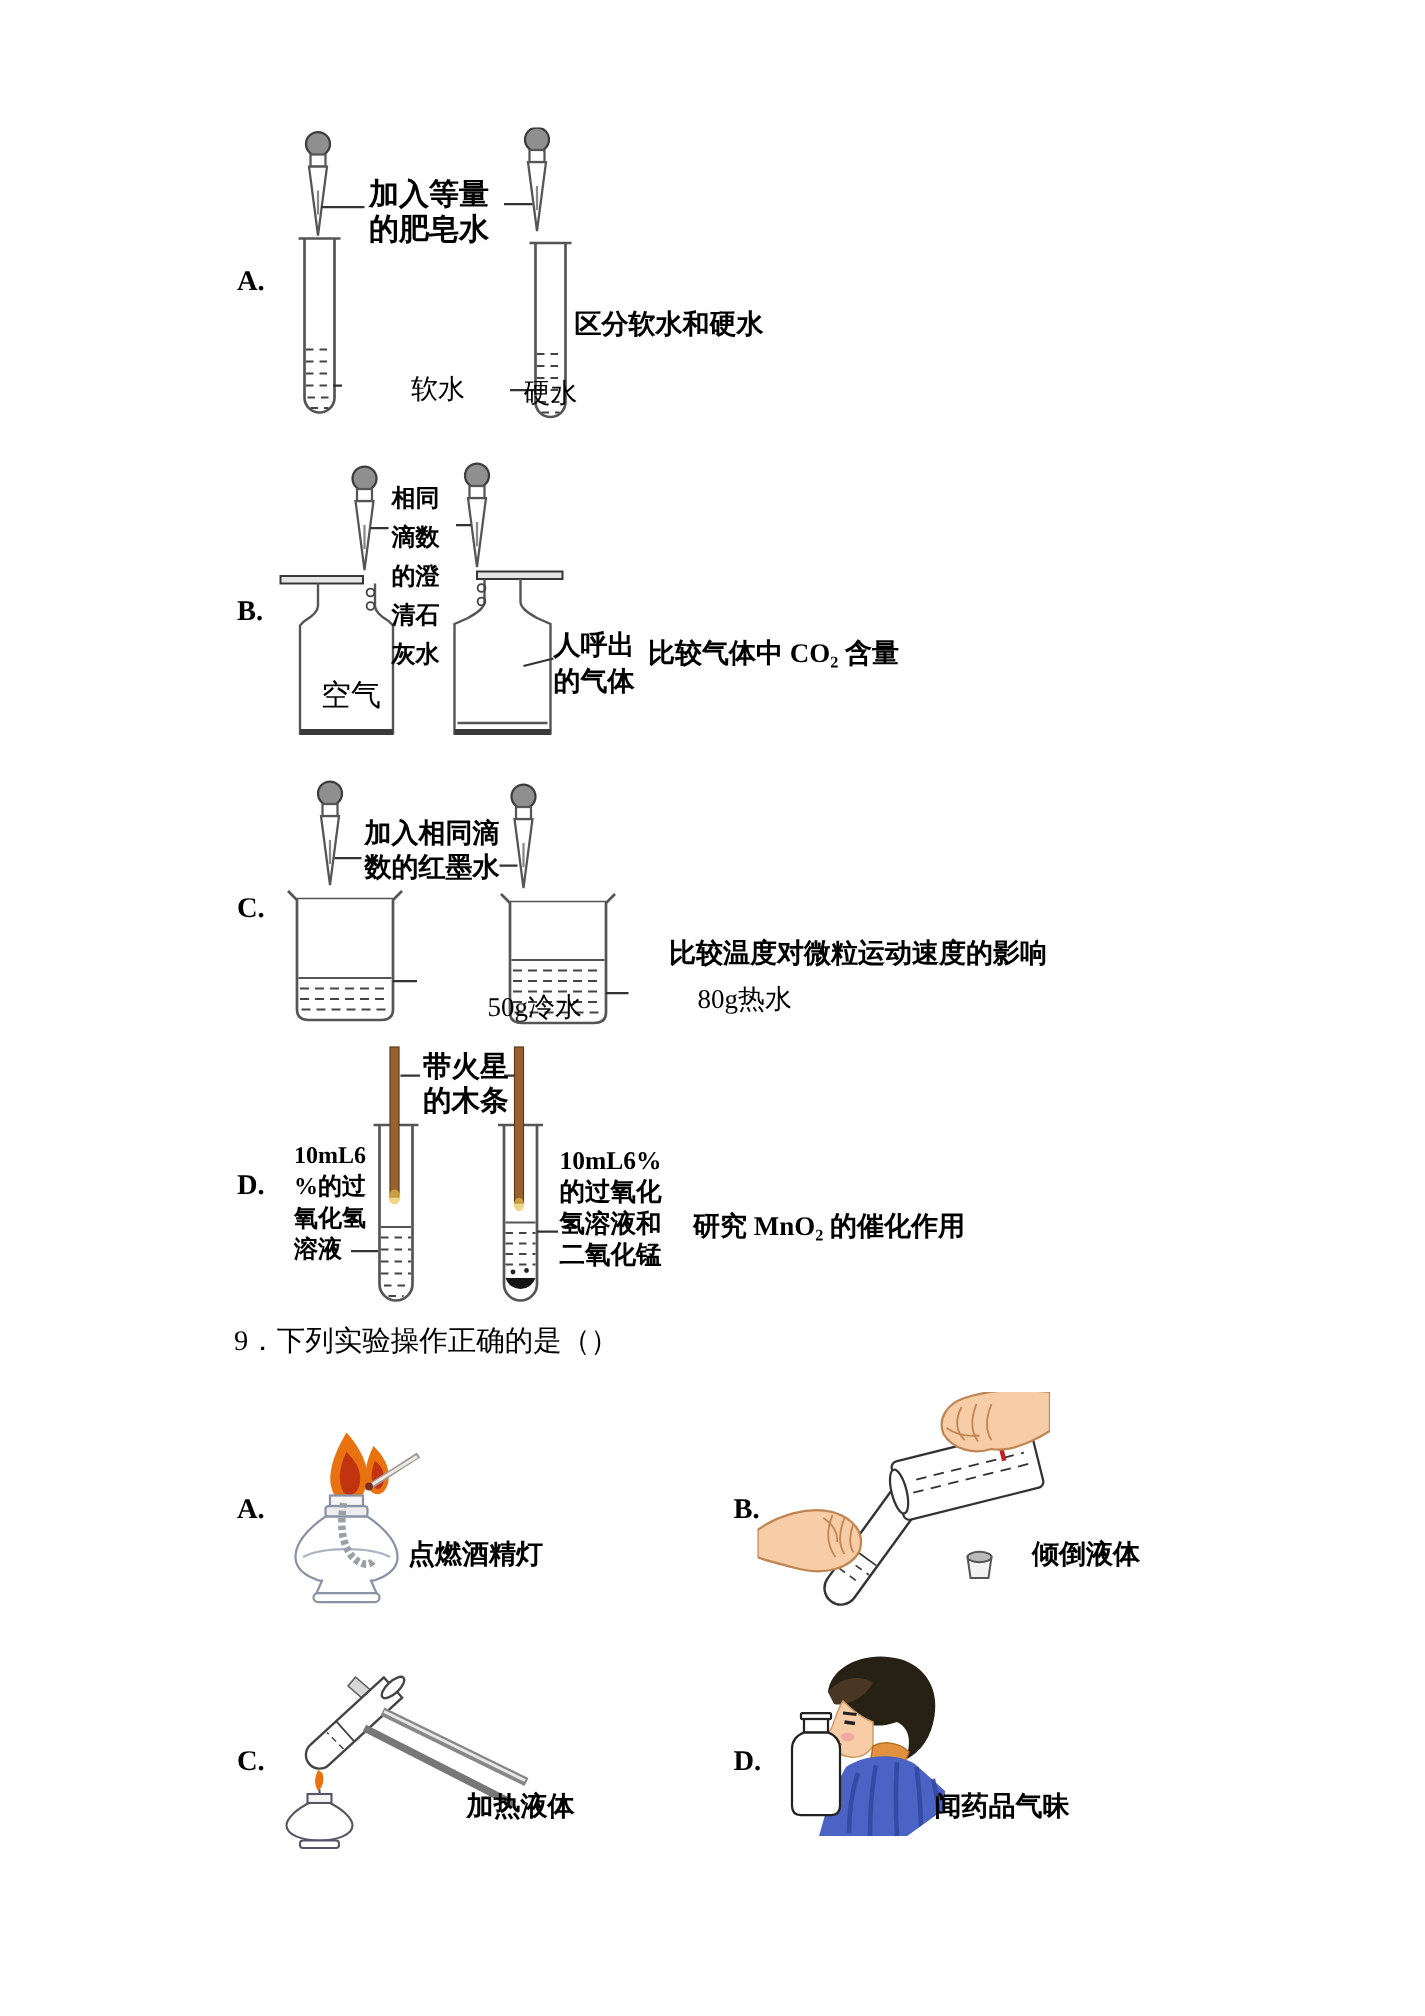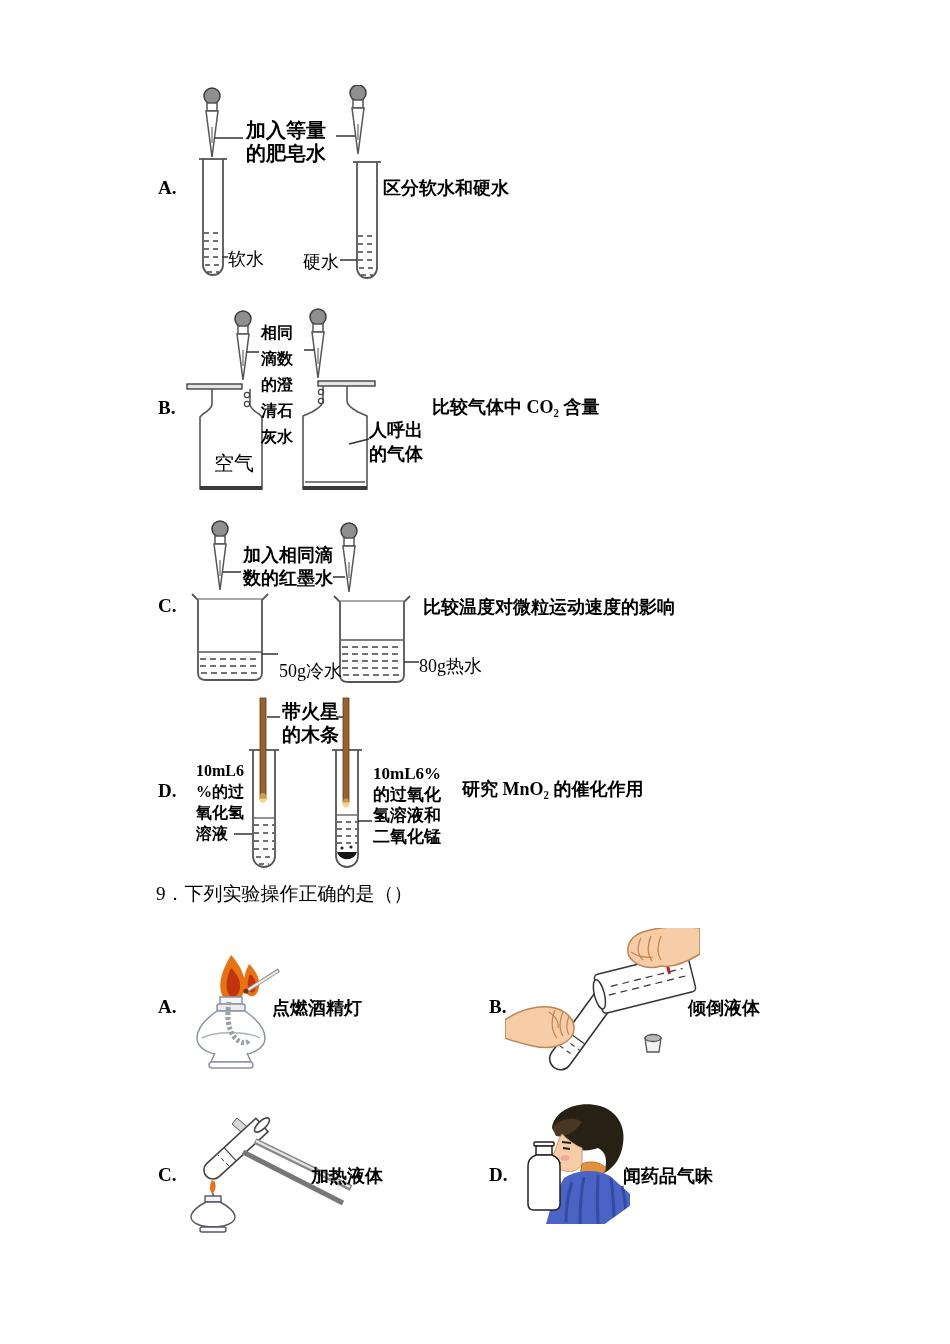--- a/index.html
+++ b/index.html
@@ -1,22 +1,22 @@
 <!DOCTYPE html>
 <html><head>
 <meta charset="utf-8">
 <style>
   * { margin:0; padding:0; box-sizing:border-box; }
   html,body { background:#ffffff; }
   .page { position:relative; width:950px; height:1344px; background:#fff;
           font-family:"Liberation Serif","DejaVu Serif",serif; color:#000; overflow:hidden; }
   .abs { position:absolute; }
   .letter { font-weight:bold; font-size:19px; white-space:nowrap; }
-  .desc   { font-weight:bold; font-size:18px; white-space:nowrap; }
-  .lbl    { font-size:18px; white-space:nowrap; }
+  .desc   { font-weight:bold; font-size:18px; white-space:nowrap;margin-top:28px; }
+  .lbl    { font-size:18px; white-space:nowrap;margin-left:46px; }
   .pre    { white-space:pre-line;font-weight:bold; }
   svg { display:block; }
 </style>
 </head>
 <body>
 
 <div class="page">
 
   <section>
     <div class="abs letter" style="left:158px;top:177px">A.</div>
@@ -171,21 +171,21 @@
           <line x1="153" y1="157" x2="211" y2="157"></line>
         </g>
       </g>
       <line x1="214" y1="144" x2="229" y2="144" stroke="#333" stroke-width="1.5"></line>
     </svg>
 
     <div class="abs pre" style="left:243px;top:544px;font-size:18px;line-height:23px">加入相同滴
 数的红墨水</div>
     <div class="abs lbl" style="left:279px;top:659px">50g冷水</div>
     <div class="abs lbl" style="left:419px;top:654px">80g热水</div>
-    <div class="abs desc" style="left:423px;top:595px">比较温度对微粒运动速度的影响</div>
+    <div class="abs desc" style="left:446px;top:595px">比较温度对微粒运动速度的影响</div>
   </section>
 
   <section>
     <div class="abs letter" style="left:158px;top:780px">D.</div>
 
     <svg class="abs" style="left:190px;top:695px" width="280" height="180" viewBox="0 0 280 180">
 
       <g stroke="#555" stroke-width="1.8" fill="none">
         <line x1="59" y1="55" x2="89" y2="55"></line>
         <path d="M63,55 L63,161 A11 11 0 0 0 85,161 L85,55"></path>

